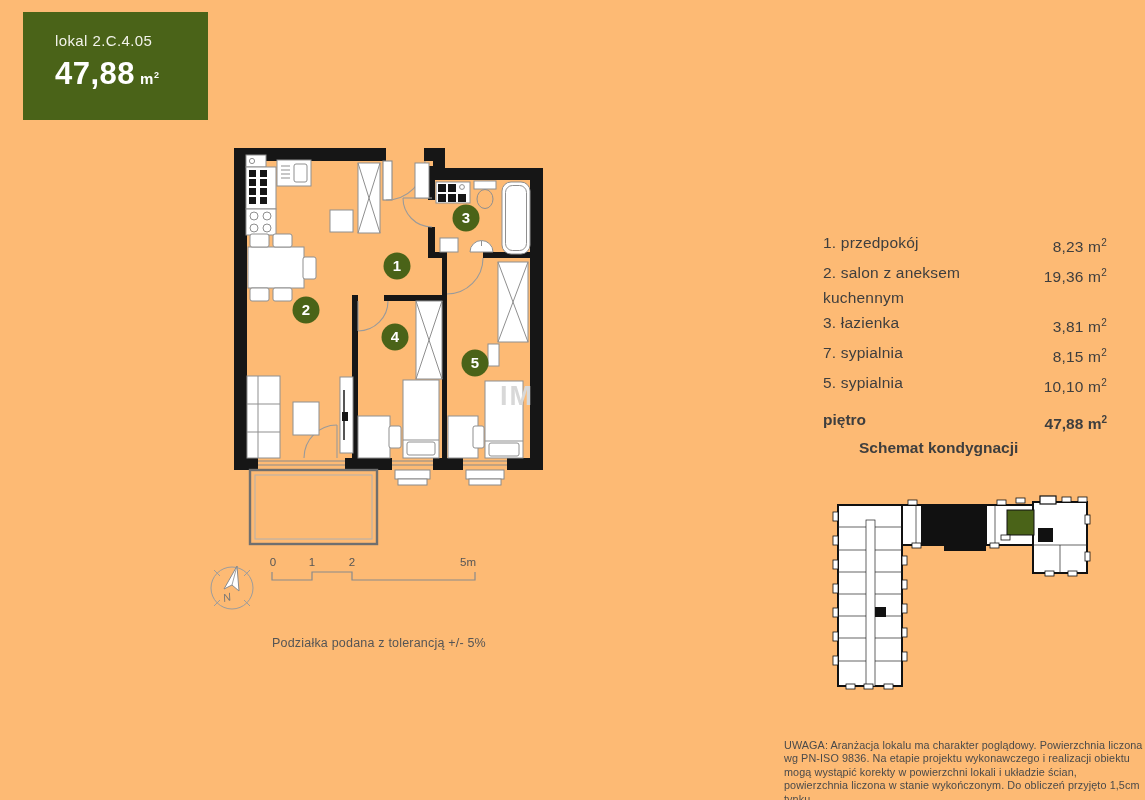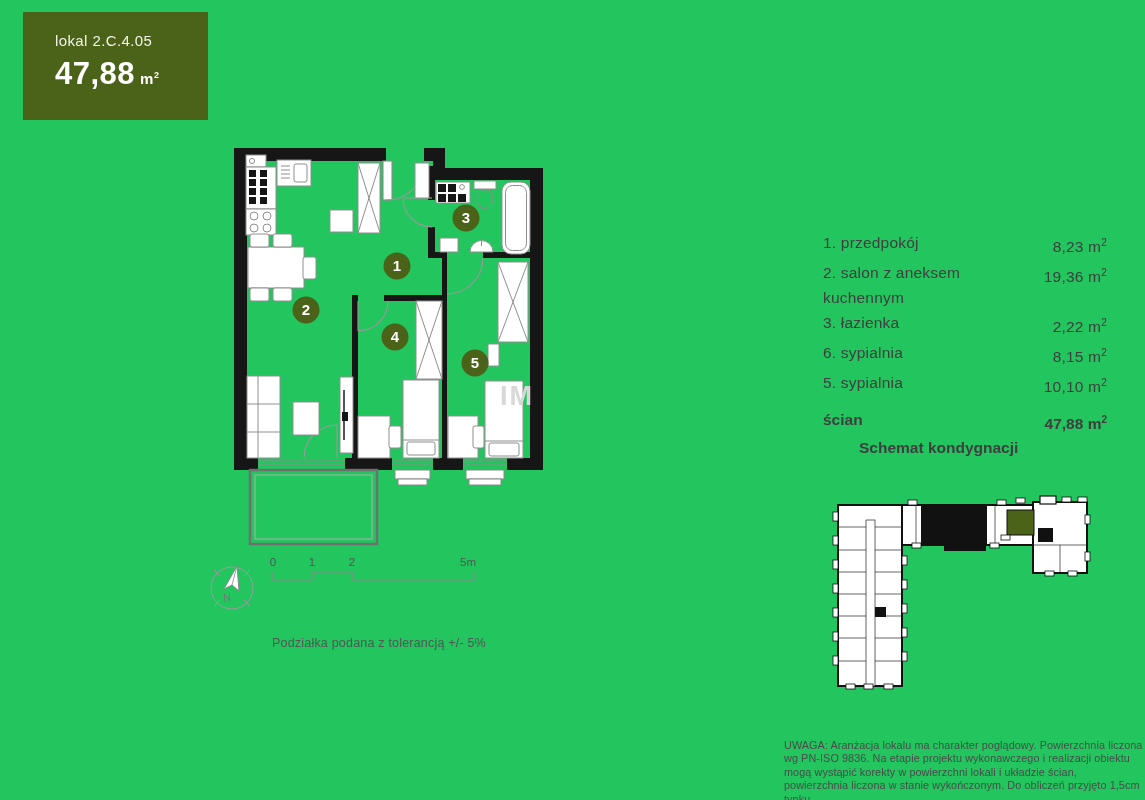--- a/index.html
+++ b/index.html
@@ -1,16 +1,16 @@
 <!DOCTYPE html>
 <html><head>
 <meta charset="utf-8">
 <style>
   html,body{margin:0;padding:0;background:#ffffff;}
-  .page{position:relative;width:1145px;height:800px;background:#22c55e;overflow:hidden;
+  .page{position:relative;width:1145px;height:800px;background:#fdba74;overflow:hidden;
         font-family:"Liberation Sans","DejaVu Sans",sans-serif;color:#3e3e3e;}
 
   
   .lokal-card{position:absolute;left:23px;top:12px;width:185px;height:108px;
               background:#4a6318;color:#f2f3ea;box-sizing:border-box;padding:20px 0 0 32px;}
   .lokal-label{font-size:15px;letter-spacing:.4px;}
   .lokal-area{margin-top:7px;font-size:31px;font-weight:700;color:#ffffff;letter-spacing:.5px;}
   .lokal-area .unit{font-size:15px;font-weight:700;margin-left:5px;}
   .lokal-area sup{font-size:9px;}
   .info-boxes{position:absolute;left:208px;top:14px;width:154px;height:105px;
@@ -239,35 +239,35 @@
     <div class="room-row">
         <span>1. przedpokój</span>
         <span class="val"><span>8,23</span> <span>m</span><sup class="sq">2</sup></span>
       </div>
     <div class="room-row">
         <span>2. salon z aneksem kuchennym</span>
         <span class="val"><span>19,36</span> <span>m</span><sup class="sq">2</sup></span>
       </div>
     <div class="room-row">
         <span>3. łazienka</span>
-        <span class="val"><span>2,22</span> <span>m</span><sup class="sq">2</sup></span>
-      </div>
-    <div class="room-row">
-        <span>6. sypialnia</span>
+        <span class="val"><span>3,81</span> <span>m</span><sup class="sq">2</sup></span>
+      </div>
+    <div class="room-row">
+        <span>7. sypialnia</span>
         <span class="val"><span>8,15</span> <span>m</span><sup class="sq">2</sup></span>
       </div>
     <div class="room-row">
         <span>5. sypialnia</span>
         <span class="val"><span>10,10</span> <span>m</span><sup class="sq">2</sup></span>
       </div>
   </div>
 
   <div class="summary">
     <div class="summary-row">
-      <span>ścian</span>
+      <span>piętro</span>
       <span class="val"><span>47,88</span> <span>m</span><sup class="sq">2</sup></span>
     </div>
     <div class="schemat-label">Schemat kondygnacji</div>
   </div>
 
   <svg style="left:830px;top:493px" width="270" height="205" viewBox="830 493 270 205">
     <g fill="#ffffff" stroke="#111" stroke-width="2">
       <rect x="838" y="505" width="64" height="181"></rect>
       <rect x="902" y="505" width="134" height="40"></rect>
       <rect x="1033" y="502" width="54" height="71"></rect>

